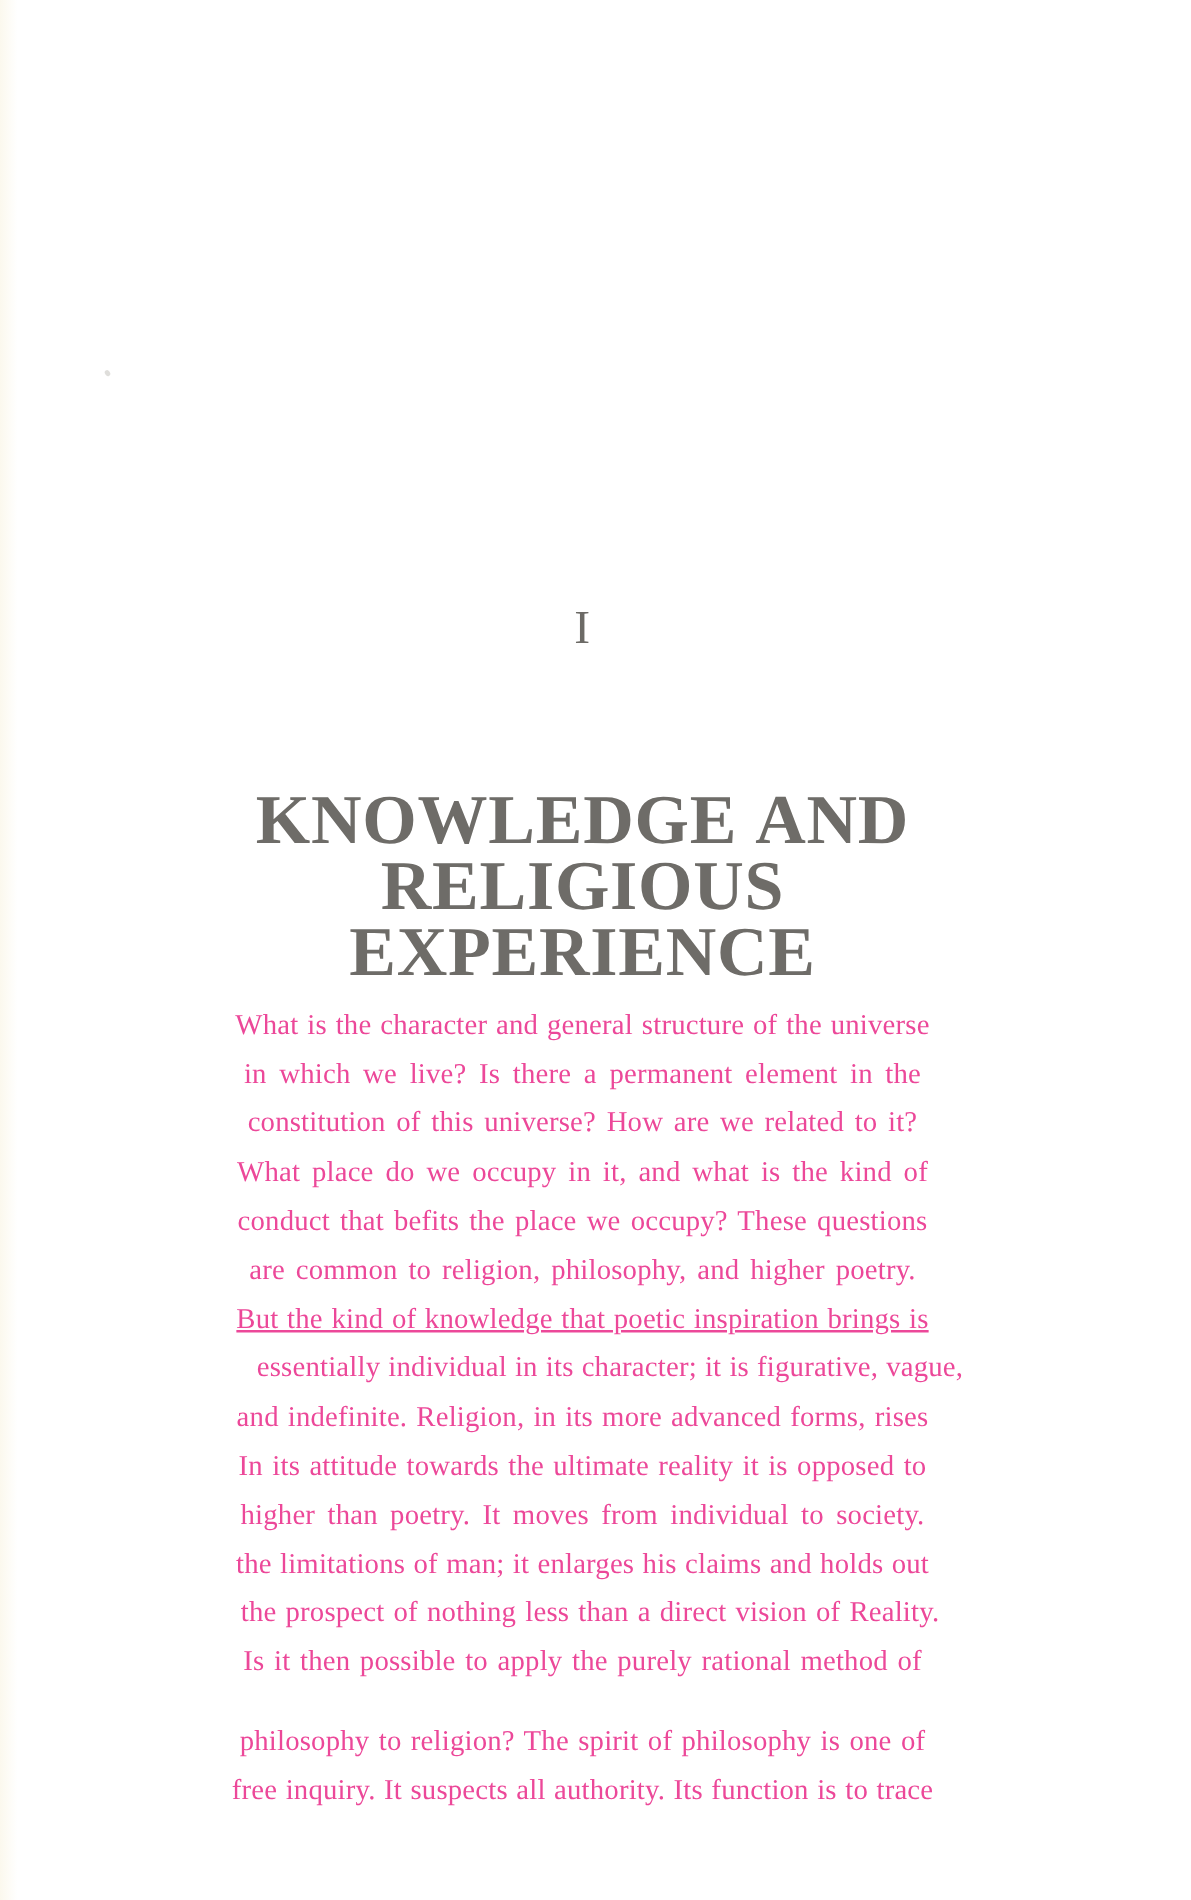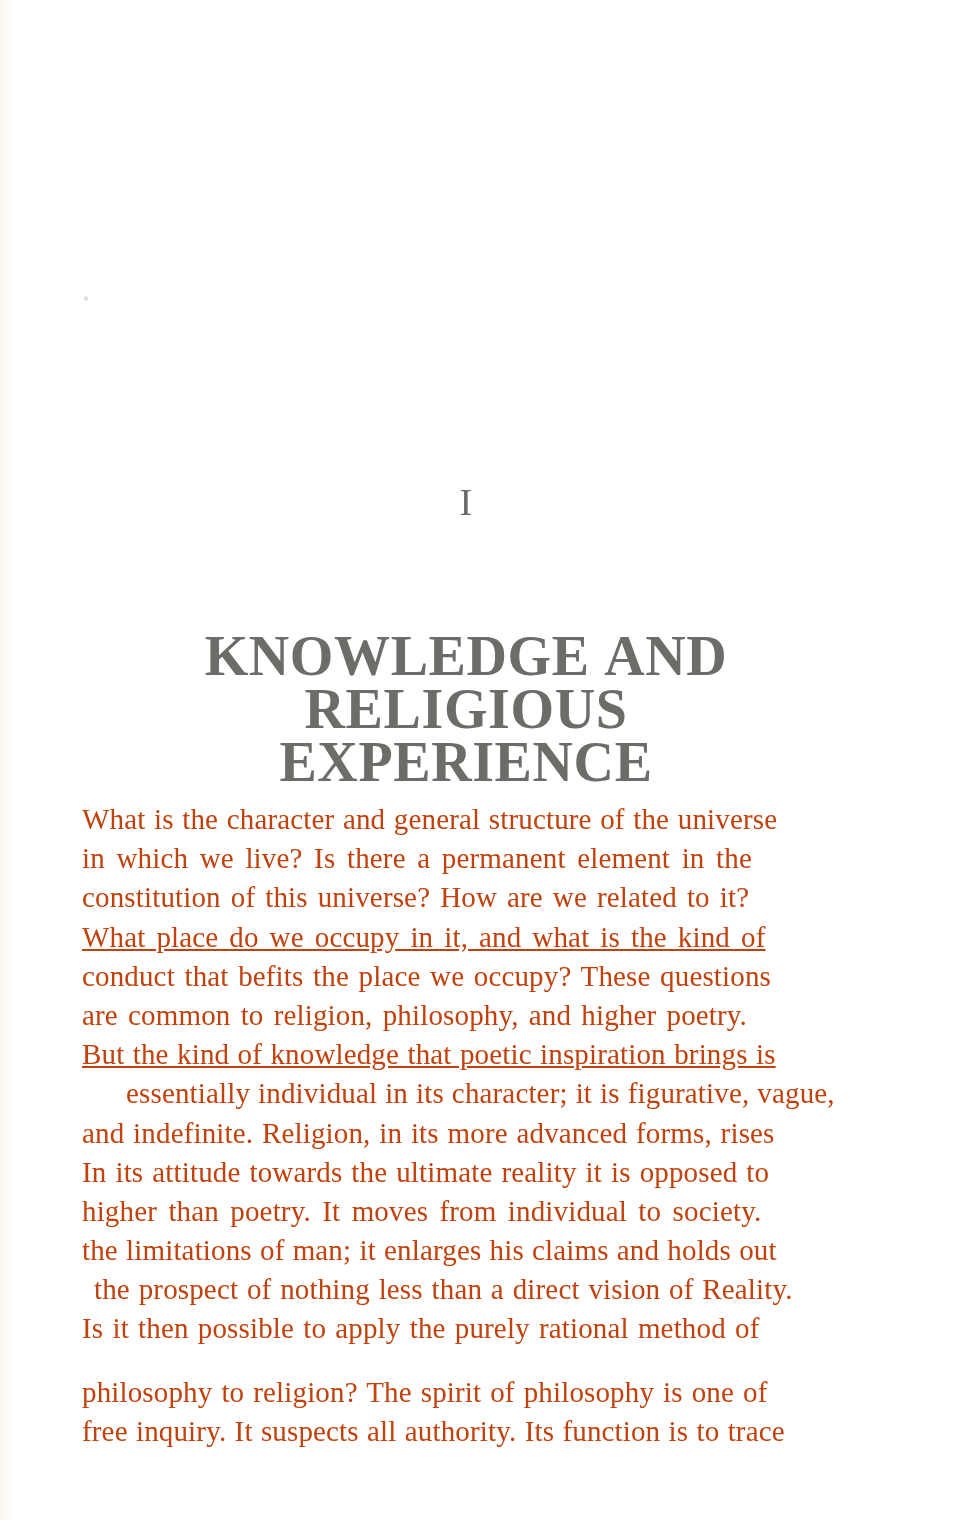--- a/index.html
+++ b/index.html
@@ -78,32 +78,33 @@
   .body-text {
     position: absolute;
     left: 0;
     top: 800px;
     width: 768px;
   }
 
   .body-line {
     display: block;
     height: 39.2px;
-    font-size: 29px;
+    font-size: 23px;
     line-height: 39.2px;
-    color: #c2410c;
+    color: #ec4899;
     white-space: nowrap;
     letter-spacing: 0.15px;
+    text-align: center;
   }
 
   
   .body-line.j0  { word-spacing: 1.2px;  }
   .body-line.j1  { word-spacing: 4.2px;  }
   .body-line.j2  { word-spacing: 2.6px;  }
-  .body-line.j3  { word-spacing: 3.6px; text-decoration: underline;  }
+  .body-line.j3  { word-spacing: 3.6px;  }
   .body-line.j4  { word-spacing: 2.2px;  }
   .body-line.j5  { word-spacing: 2.8px;  }
   .body-line.j6  { word-spacing: 1.0px; text-decoration: underline;  }
   .body-line.j7  { word-spacing: 0.6px; margin-left: 44px;  }
   .body-line.j8  { word-spacing: 1.4px;  }
   .body-line.j9  { word-spacing: 4.0px;  }
   .body-line.j10 { word-spacing: 1.6px;  }
   .body-line.j11 { word-spacing: 0.8px;  }
   .body-line.j12 { word-spacing: 1.4px; margin-left: 12px;  }
   .body-line.j13 { word-spacing: 1.8px;  }

